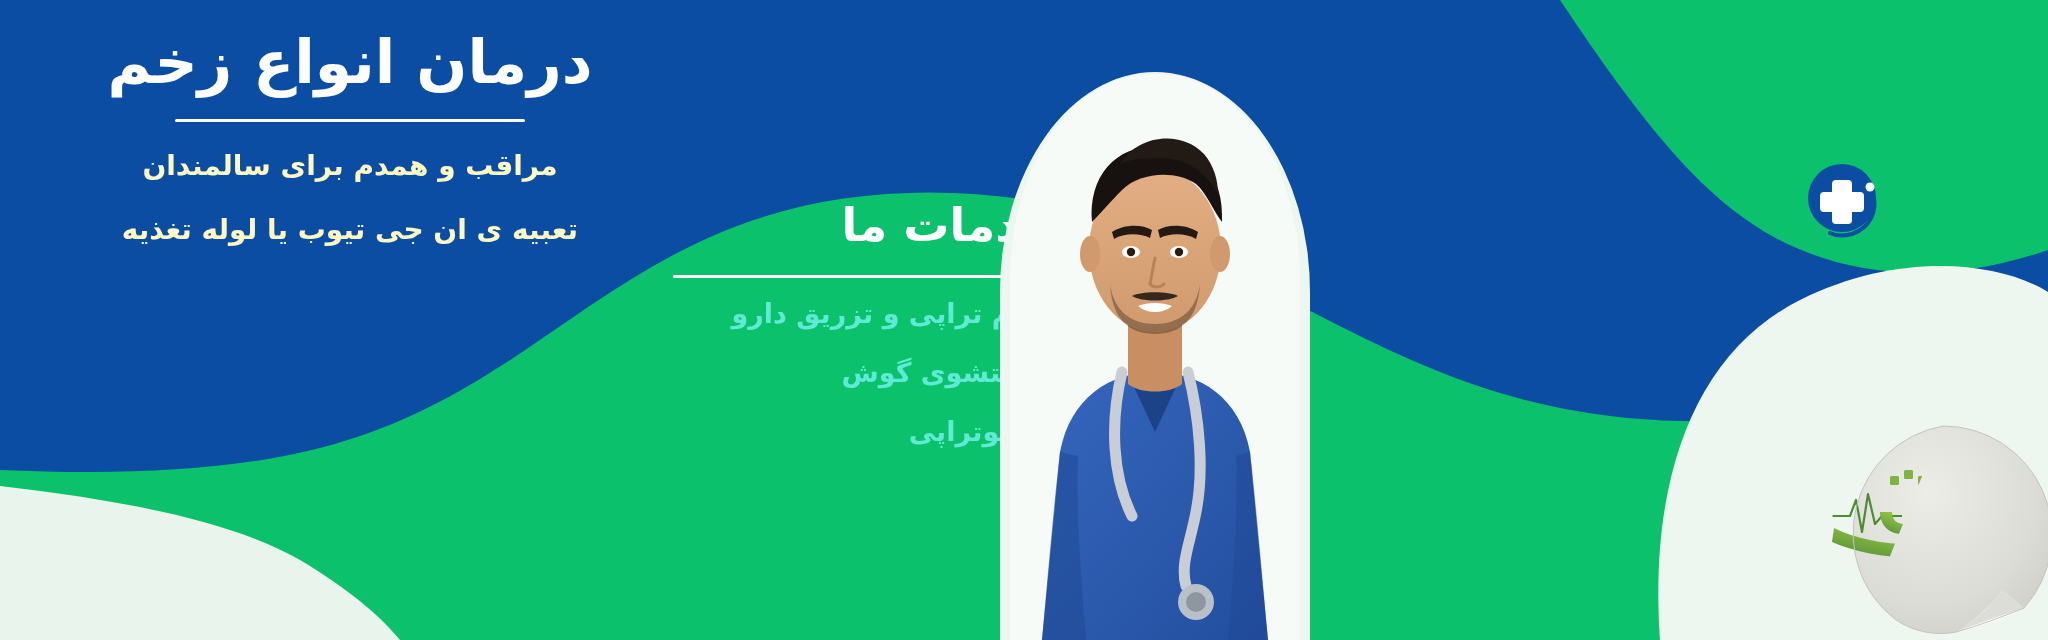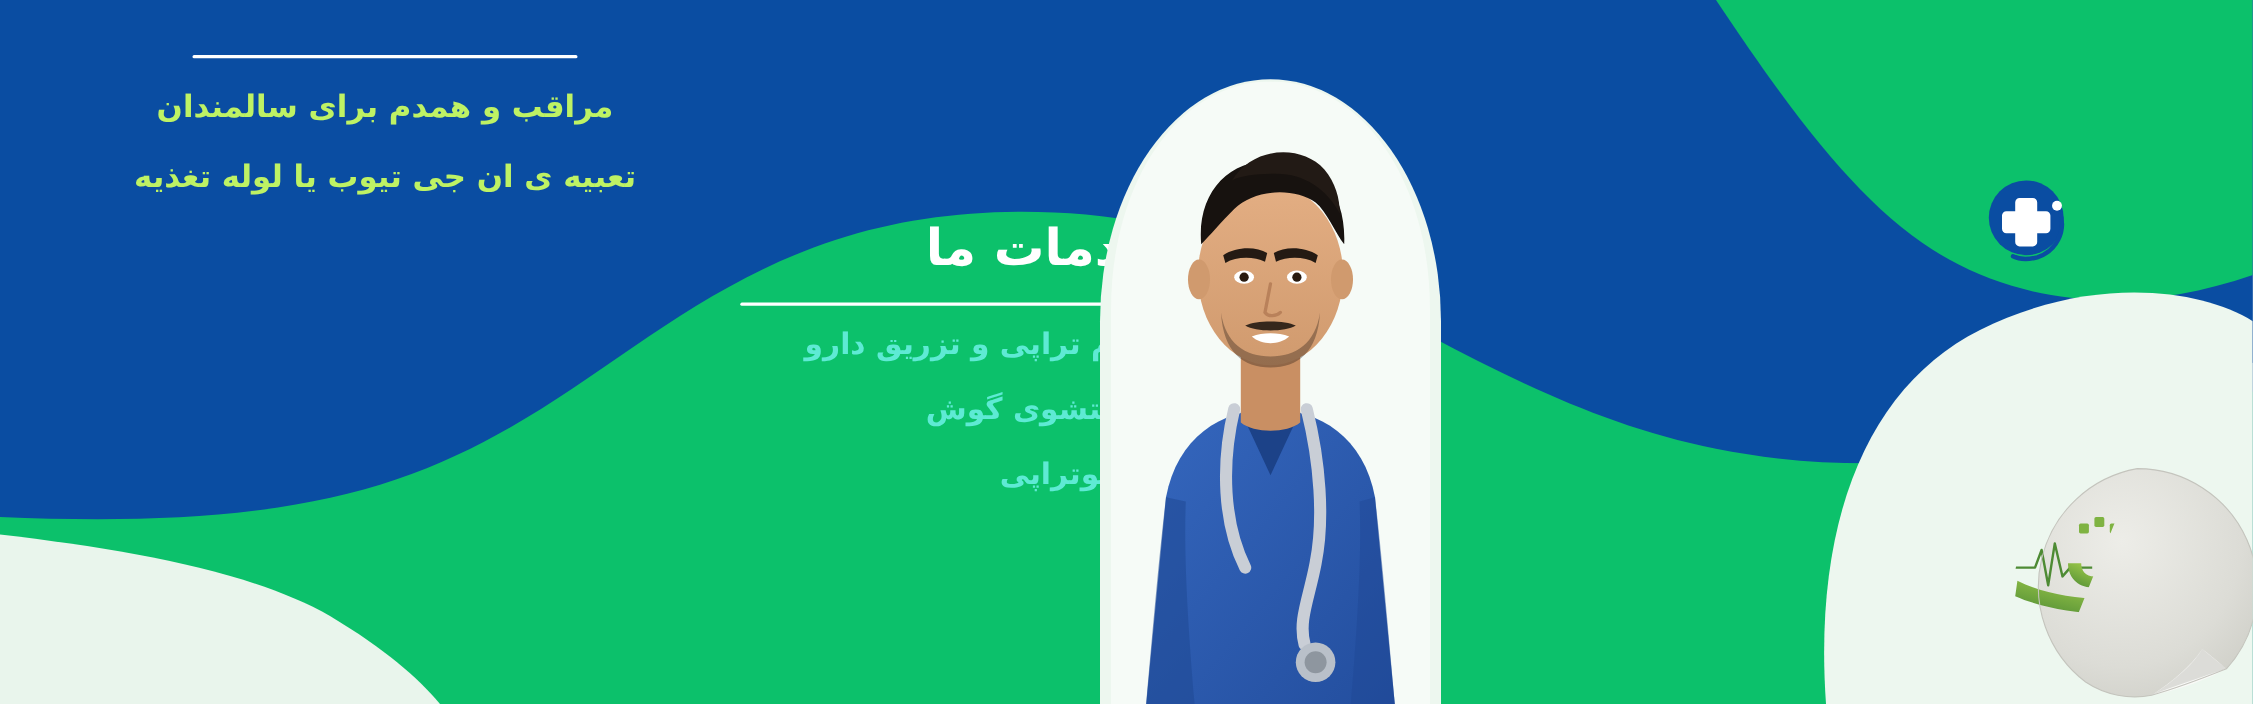--- a/index.html
+++ b/index.html
@@ -36,21 +36,21 @@
   .rule{
     width:350px;
     height:3px;
     background:#ffffff;
     margin:22px auto 30px auto;
     border-radius:2px;
   }
   .left-list{
     list-style:none;
     margin:0; padding:0;
-    color:#bef264;
+    color:#fef9c3;
     font-size:28px;
     font-weight:bold;
     line-height:1.0;
   }
   .left-list li{
     margin:0 0 36px 0;
     white-space:nowrap;
   }
 
   
@@ -152,20 +152,21 @@
          C 1870,318 1970,306 2048,330
          L 2048,640 Z"></path>
 
     <path fill="#EDF7EF" d="M 1660,640
          C 1648,470 1700,350 1800,300
          C 1900,250 2000,262 2048,292
          L 2048,640 Z"></path>
   </svg>
 
   <div class="left-col">
+    <h1 class="headline">درمان انواع زخم</h1>
     <div class="rule"></div>
     <ul class="left-list">
       <li>مراقب و همدم برای سالمندان</li>
       <li>تعبیه ی ان جی تیوب یا لوله تغذیه</li>
     </ul>
   </div>
 
   <div class="services-col">
     <h2 class="services-title">خدمات ما</h2>
     <div class="rule-green"></div>

